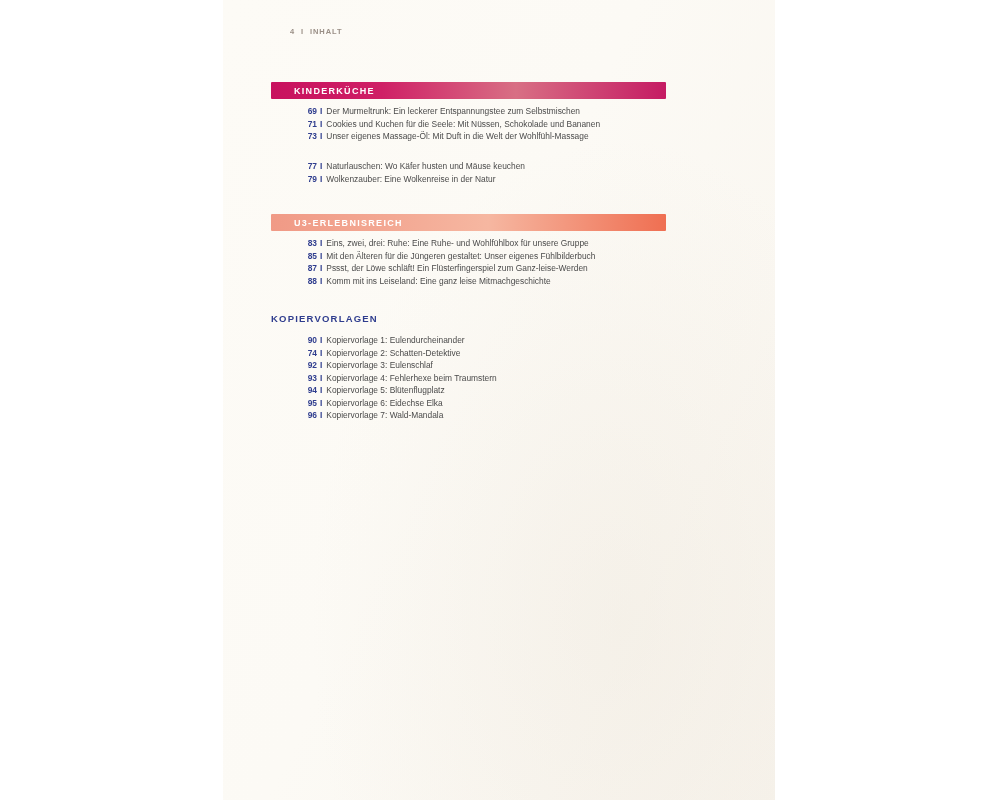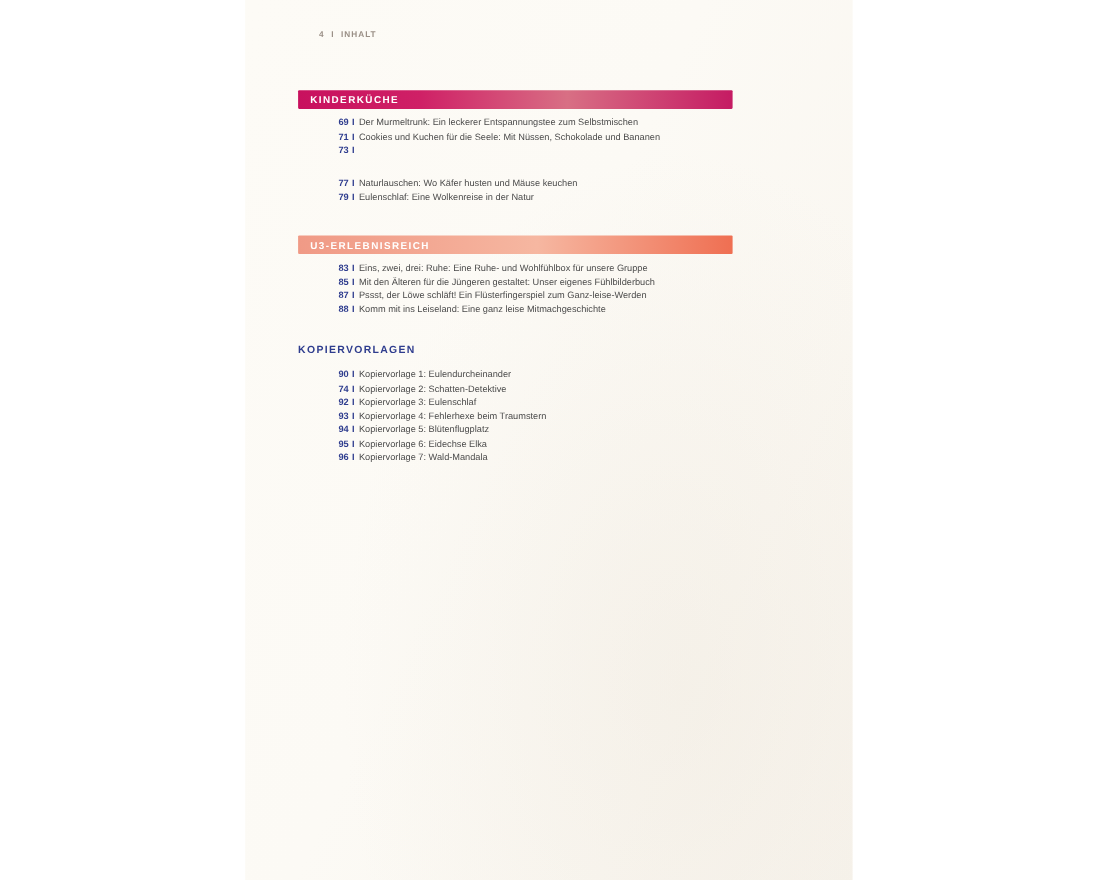--- a/index.html
+++ b/index.html
@@ -62,21 +62,21 @@
     position: absolute;
     left: 48px;
     width: 395px;
   }
   .banner {
     position: relative;
     height: 17px;
     border-radius: 1px;
     display: flex;
     align-items: center;
-    padding-left: 11px;
+    padding-left: 23px;
     box-sizing: border-box;
   }
   .banner-label {
     font-size: 9px;
     font-weight: bold;
     letter-spacing: 1.3px;
     color: #ffffff;
     text-transform: uppercase;
     white-space: nowrap;
   }
@@ -160,35 +160,36 @@
             <span class="txt">Der Murmeltrunk: Ein leckerer Entspannungstee zum Selbstmischen</span>
           </div>
           <div class="entry">
             <span class="pg">71</span>
             <span class="bar">I</span>
             <span class="txt">Cookies und Kuchen für die Seele: Mit Nüssen, Schokolade und Bananen</span>
           </div>
           <div class="entry">
             <span class="pg">73</span>
             <span class="bar">I</span>
+            <span class="txt">Unser eigenes Massage-Öl: Mit Duft in die Welt der Wohlfühl-Massage</span>
           </div>
         </div>
       </div>
 
       <div class="section" style="top:154px;">
         <div class="entries">
           <div class="entry">
             <span class="pg">77</span>
             <span class="bar">I</span>
             <span class="txt">Naturlauschen: Wo Käfer husten und Mäuse keuchen</span>
           </div>
           <div class="entry">
             <span class="pg">79</span>
             <span class="bar">I</span>
-            <span class="txt">Eulenschlaf: Eine Wolkenreise in der Natur</span>
+            <span class="txt">Wolkenzauber: Eine Wolkenreise in der Natur</span>
           </div>
         </div>
       </div>
 
       <div class="section" style="top:214px;">
         <div class="banner orange">
           <span class="banner-label">U3-ERLEBNISREICH</span>
         </div>
         <div class="entries">
           <div class="entry">

